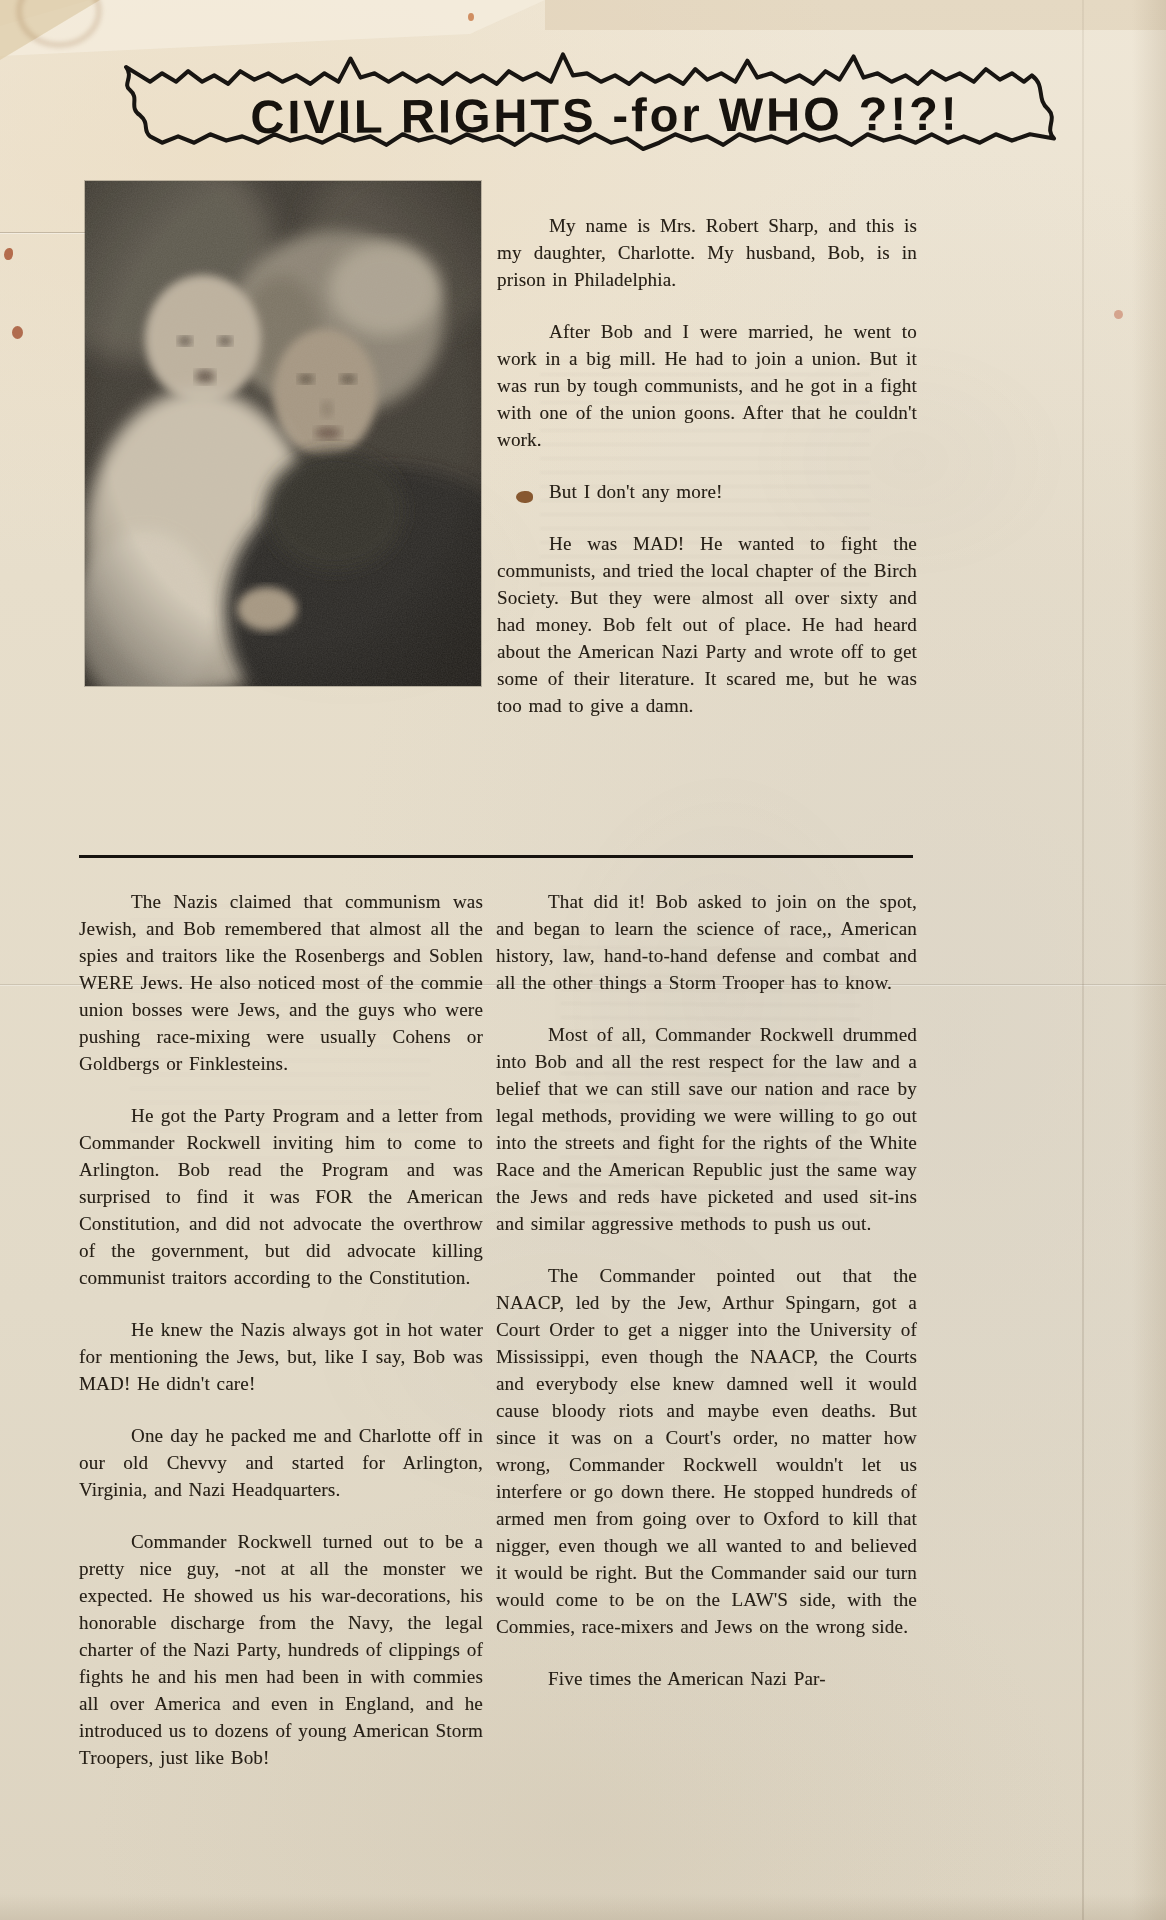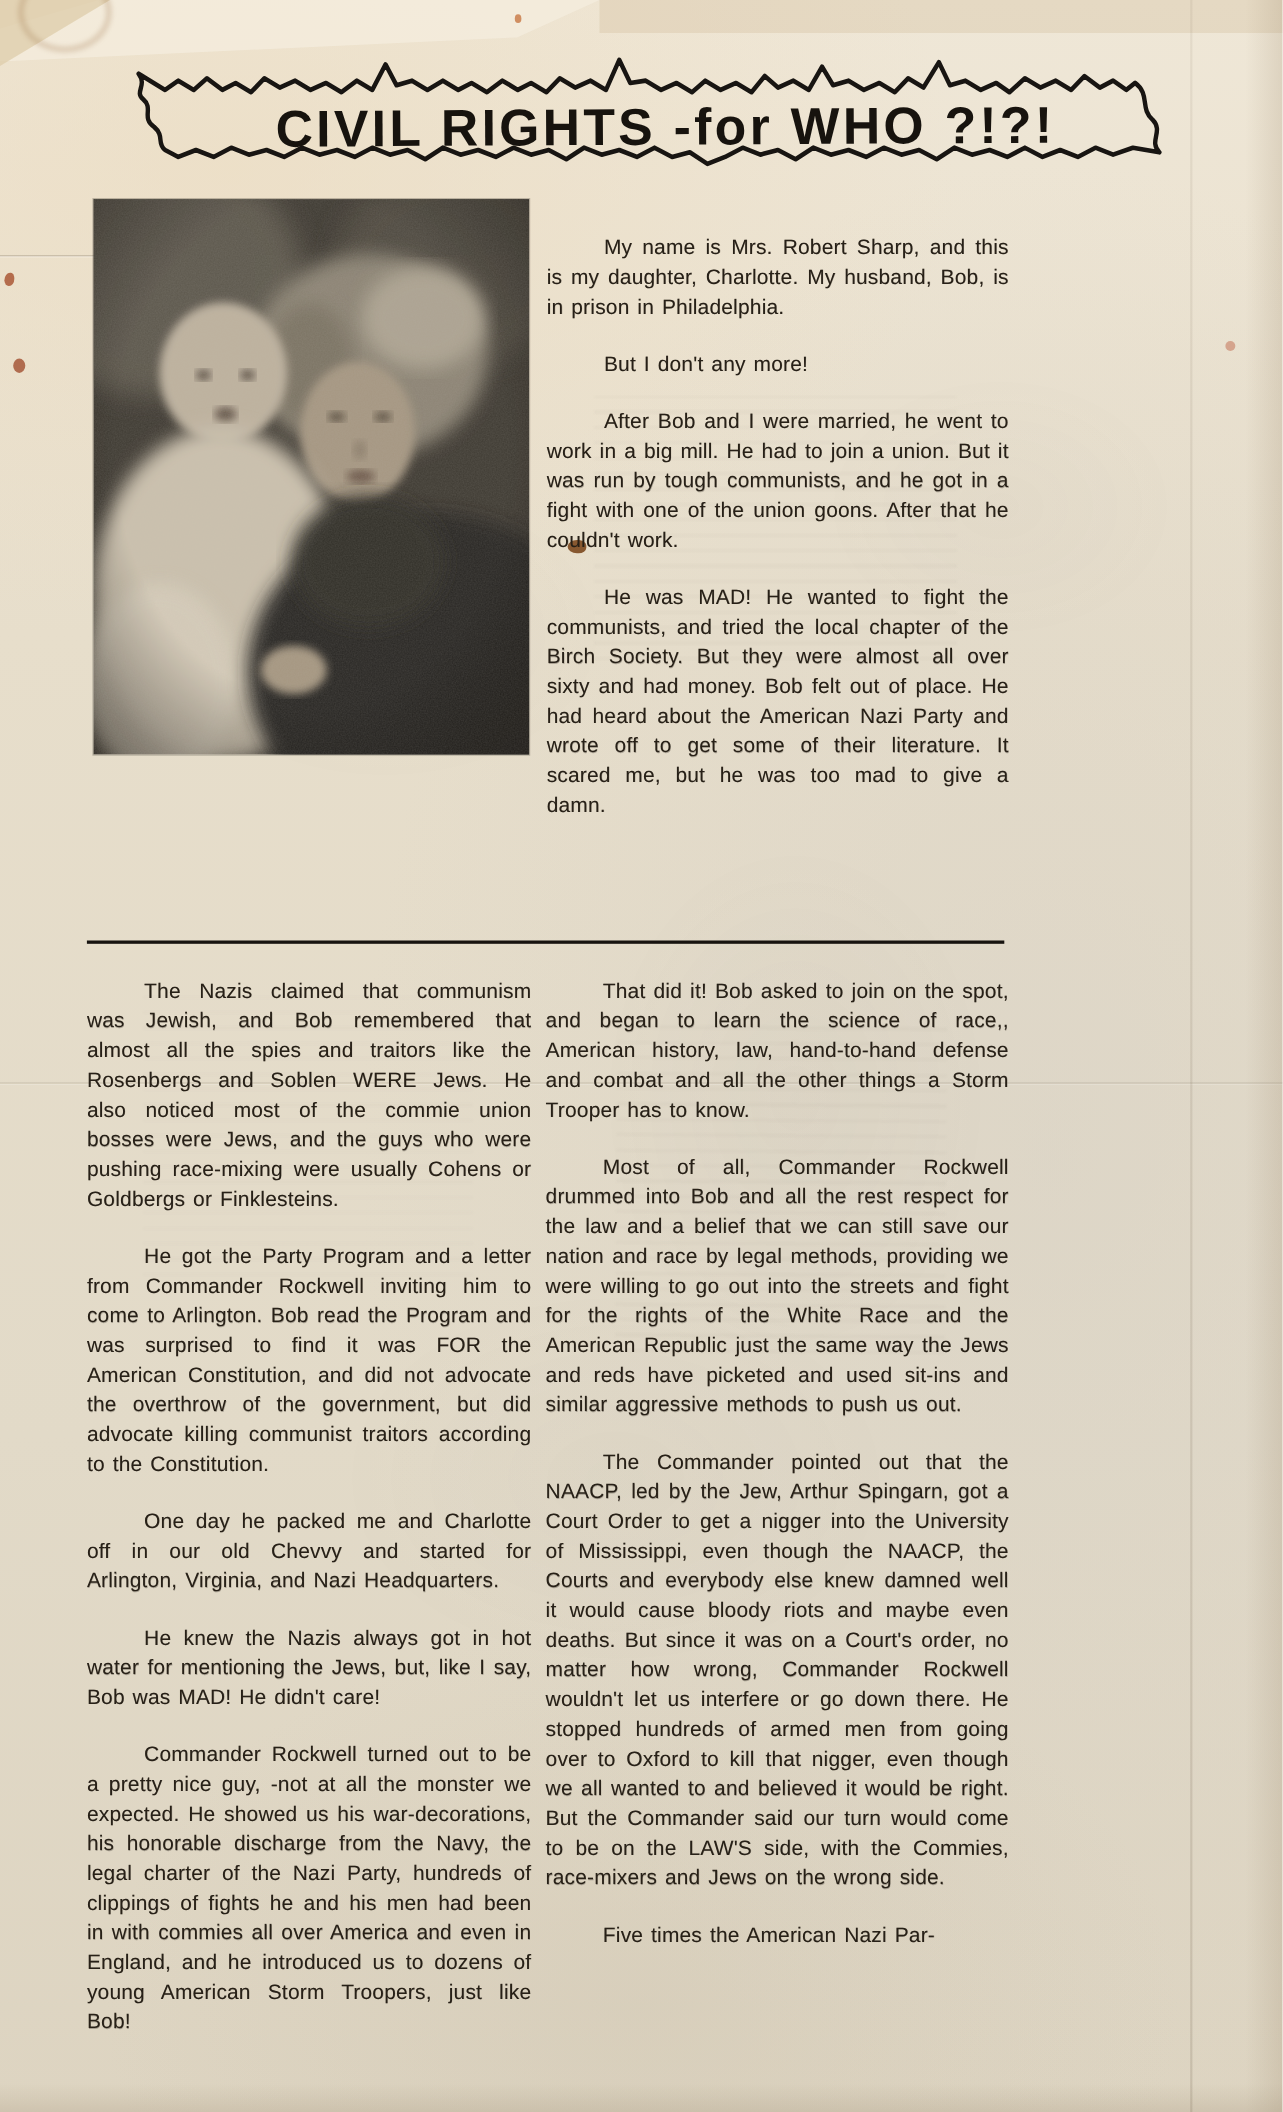--- a/index.html
+++ b/index.html
@@ -43,21 +43,21 @@
   .spot.s5{left:468px;top:13px;width:6px;height:8px;background:#c0662e;border-radius:50%;opacity:.7;}
 
   .banner{position:absolute;left:110px;top:46px;width:952px;height:124px;}
   .banner svg{position:absolute;inset:0;width:100%;height:100%;}
   .banner-title{position:absolute;left:52%;top:56%;transform:translate(-50%,-50%) rotate(-.3deg);
     font-family:"Liberation Sans", sans-serif;font-weight:700;font-size:47px;letter-spacing:3px;
     color:#17130e;white-space:nowrap;}
 
   .photo{position:absolute;left:85px;top:181px;width:396px;height:505px;box-shadow:0 0 0 1px rgba(40,35,28,.25);}
 
-  .textcol{position:absolute;font-family:Liberation Sans, sans-serif;font-size:19px;line-height:27px;
+  .textcol{position:absolute;font-family:Liberation Serif, serif;font-size:19px;line-height:27px;
     color:#272017;text-align:justify;word-spacing:.09em;letter-spacing:.01em;
     text-shadow:.3px .3px 0 rgba(38,30,22,.3);}
   .textcol p{margin:0 0 25px 0;text-indent:52px;}
   .textcol p:last-child{margin-bottom:0;}
   .intro-col{left:497px;top:212px;width:420px;}
   .rule{position:absolute;left:79px;top:855px;width:834px;height:3px;background:#17130f;}
   .col-left{left:79px;top:888px;width:404px;}
   .col-right{left:496px;top:888px;width:421px;}
 </style>
 </head>
@@ -134,32 +134,32 @@
     <ellipse cx="305" cy="430" rx="165" ry="145" fill="#232120" filter="url(#b8)"></ellipse>
     <ellipse cx="250" cy="330" rx="70" ry="60" fill="#2c2a27" filter="url(#b8)"></ellipse>
     <ellipse cx="182" cy="428" rx="30" ry="22" fill="#ab9d88" filter="url(#b4)"></ellipse>
     <rect width="396" height="505" fill="url(#vig)"></rect>
     <rect width="396" height="505" fill="#7a603f" opacity=".09"></rect>
     <rect width="396" height="505" filter="url(#grain)"></rect>
   </svg>
 
   <div class="textcol intro-col">
     <p>My name is Mrs. Robert Sharp, and this is my daughter, Charlotte. My husband, Bob, is in prison in Philadelphia.</p>
+    <p>After Bob and I were married, he went to work in a big mill. He had to join a union. But it was run by tough communists, and he got in a fight with one of the union goons. After that he couldn't work.</p>
     <p>But I don't any more!</p>
-    <p>After Bob and I were married, he went to work in a big mill. He had to join a union. But it was run by tough communists, and he got in a fight with one of the union goons. After that he couldn't work.</p>
     <p>He was MAD! He wanted to fight the communists, and tried the local chapter of the Birch Society. But they were almost all over sixty and had money. Bob felt out of place. He had heard about the American Nazi Party and wrote off to get some of their literature. It scared me, but he was too mad to give a damn.</p>
   </div>
 
   <div class="rule"></div>
 
   <div class="textcol col-left">
     <p>The Nazis claimed that communism was Jewish, and Bob remembered that almost all the spies and traitors like the Rosenbergs and Soblen WERE Jews. He also noticed most of the commie union bosses were Jews, and the guys who were pushing race-mixing were usually Cohens or Goldbergs or Finklesteins.</p>
     <p>He got the Party Program and a letter from Commander Rockwell inviting him to come to Arlington. Bob read the Program and was surprised to find it was FOR the American Constitution, and did not advocate the overthrow of the government, but did advocate killing communist traitors according to the Constitution.</p>
+    <p>He knew the Nazis always got in hot water for mentioning the Jews, but, like I say, Bob was MAD! He didn't care!</p>
     <p>One day he packed me and Charlotte off in our old Chevvy and started for Arlington, Virginia, and Nazi Headquarters.</p>
-    <p>He knew the Nazis always got in hot water for mentioning the Jews, but, like I say, Bob was MAD! He didn't care!</p>
     <p>Commander Rockwell turned out to be a pretty nice guy, -not at all the monster we expected. He showed us his war-decorations, his honorable discharge from the Navy, the legal charter of the Nazi Party, hundreds of clippings of fights he and his men had been in with commies all over America and even in England, and he introduced us to dozens of young American Storm Troopers, just like Bob!</p>
   </div>
 
   <div class="textcol col-right">
     <p>That did it! Bob asked to join on the spot, and began to learn the science of race,, American history, law, hand-to-hand defense and combat and all the other things a Storm Trooper has to know.</p>
     <p>Most of all, Commander Rockwell drummed into Bob and all the rest respect for the law and a belief that we can still save our nation and race by legal methods, providing we were willing to go out into the streets and fight for the rights of the White Race and the American Republic just the same way the Jews and reds have picketed and used sit-ins and similar aggressive methods to push us out.</p>
     <p>The Commander pointed out that the NAACP, led by the Jew, Arthur Spingarn, got a Court Order to get a nigger into the University of Mississippi, even though the NAACP, the Courts and everybody else knew damned well it would cause bloody riots and maybe even deaths. But since it was on a Court's order, no matter how wrong, Commander Rockwell wouldn't let us interfere or go down there. He stopped hundreds of armed men from going over to Oxford to kill that nigger, even though we all wanted to and believed it would be right. But the Commander said our turn would come to be on the LAW'S side, with the Commies, race-mixers and Jews on the wrong side.</p>
     <p>Five times the American Nazi Par-</p>
   </div>
 </div>

